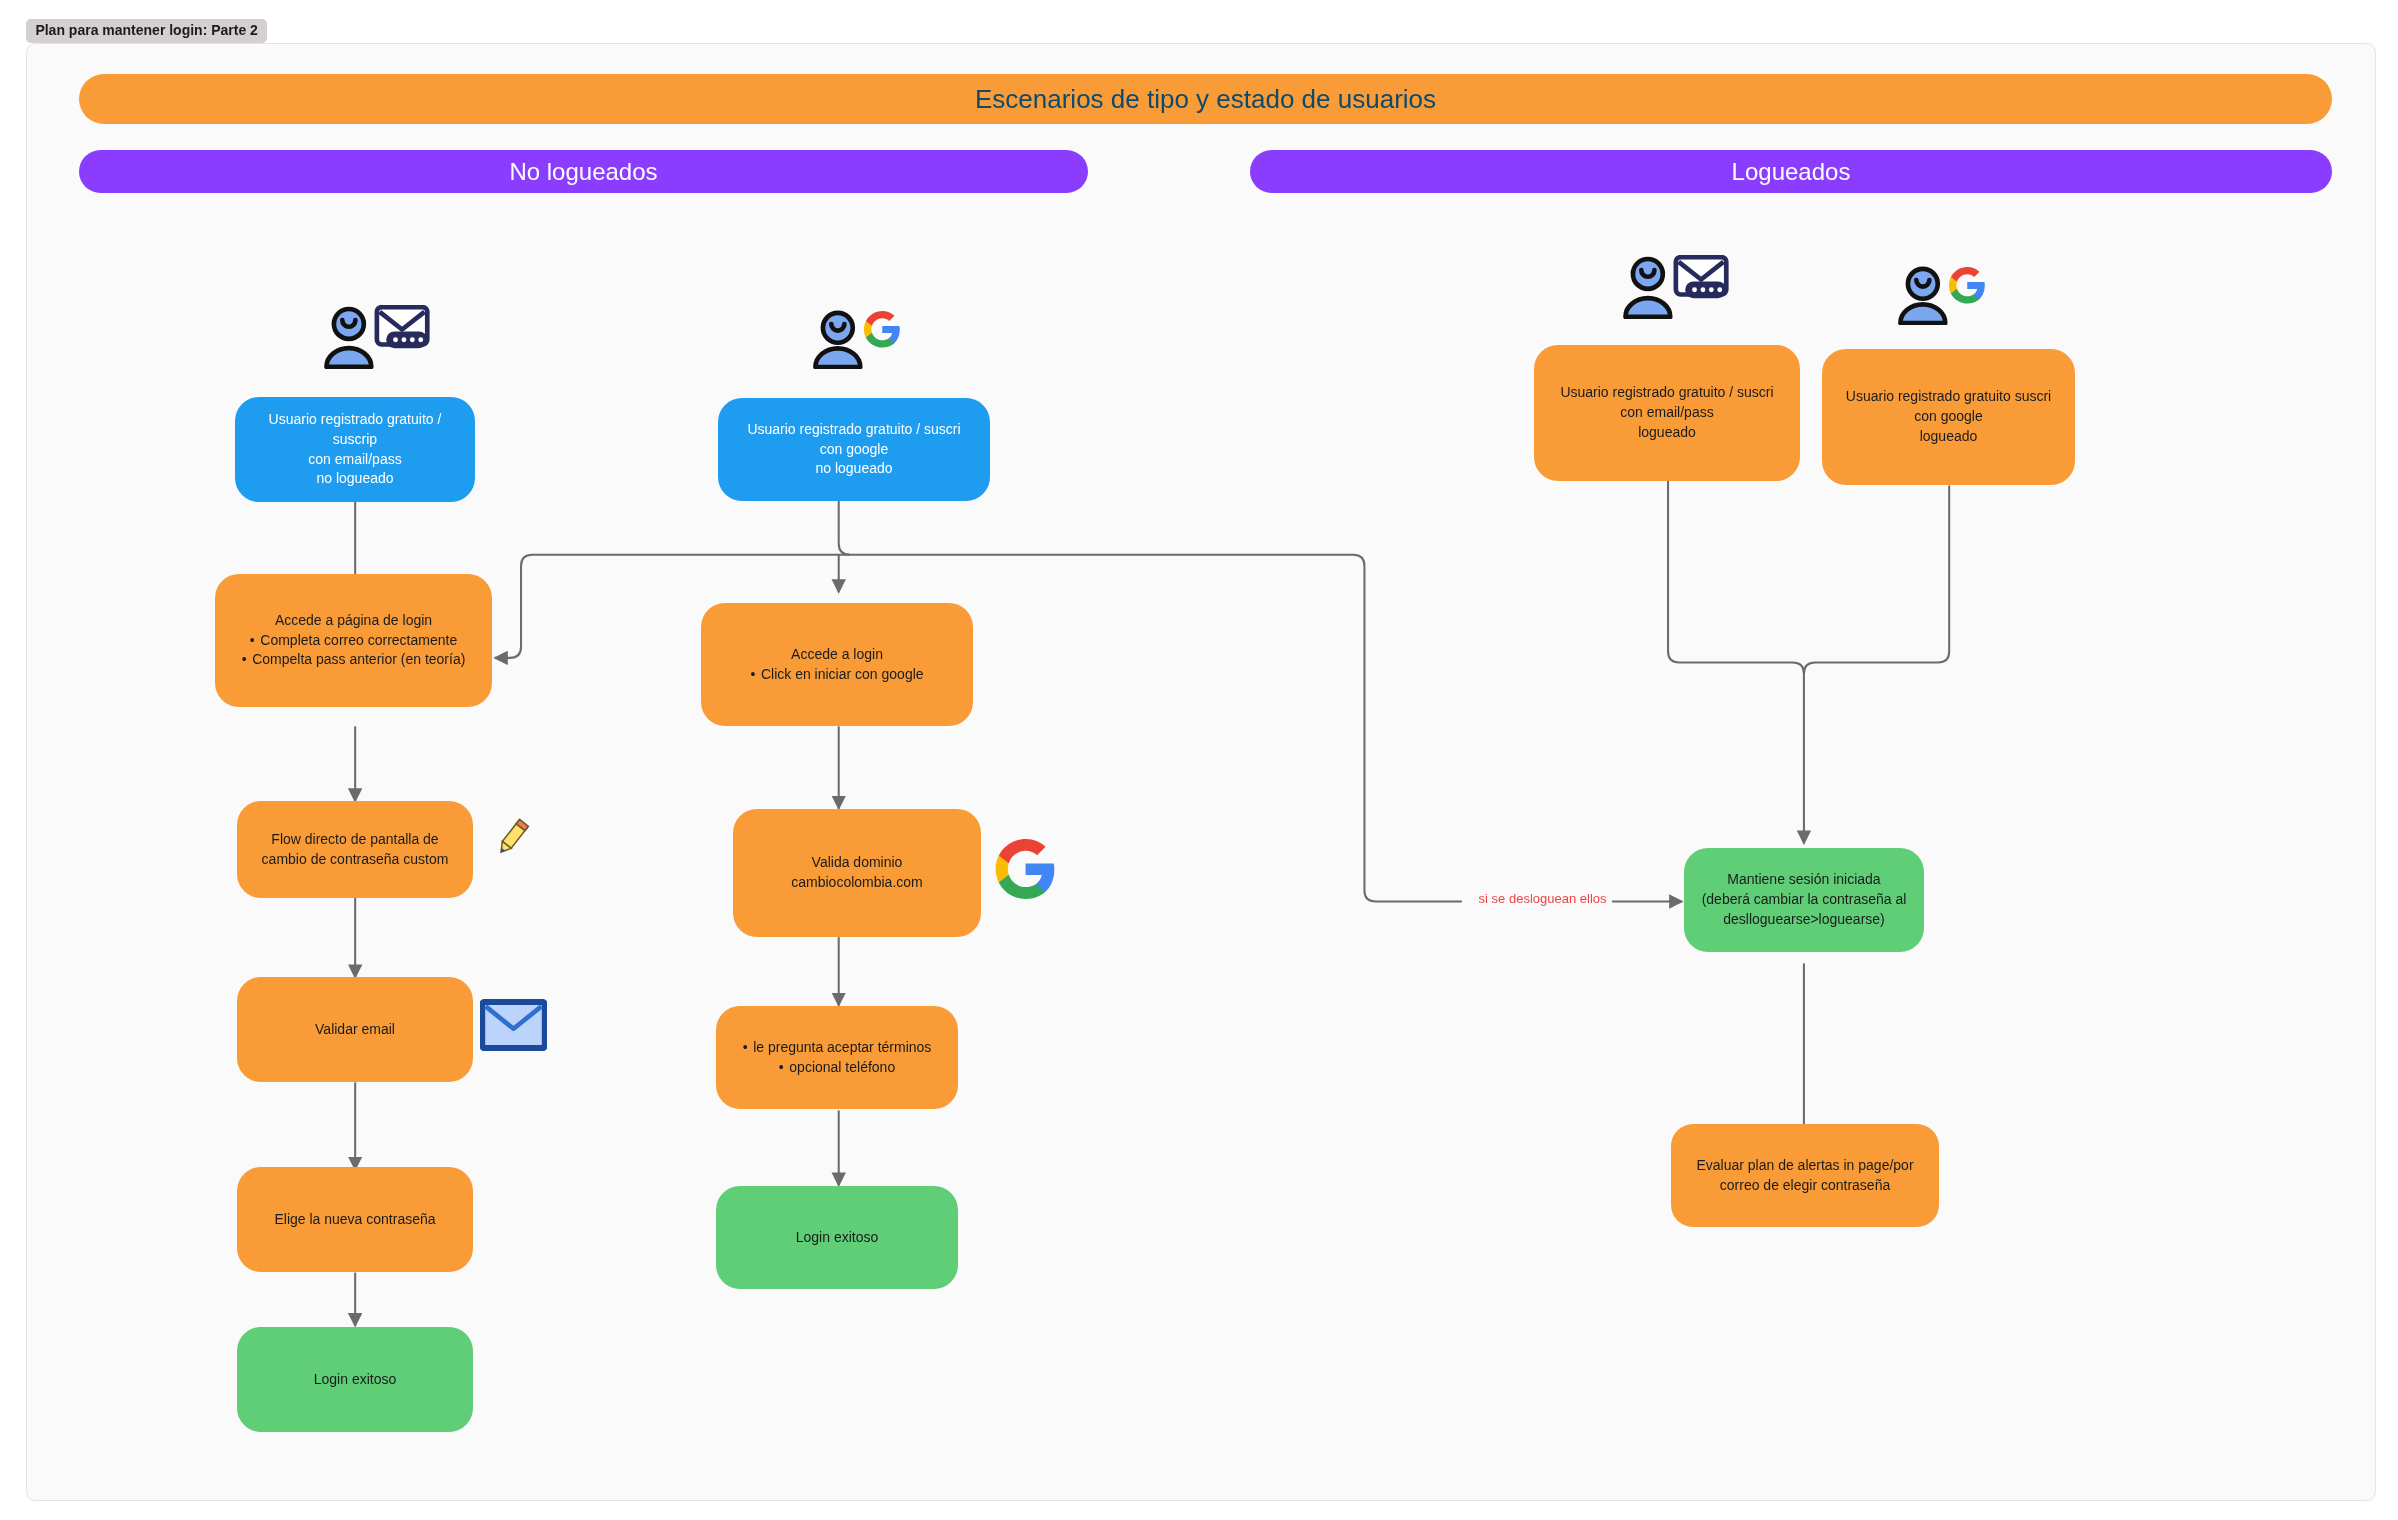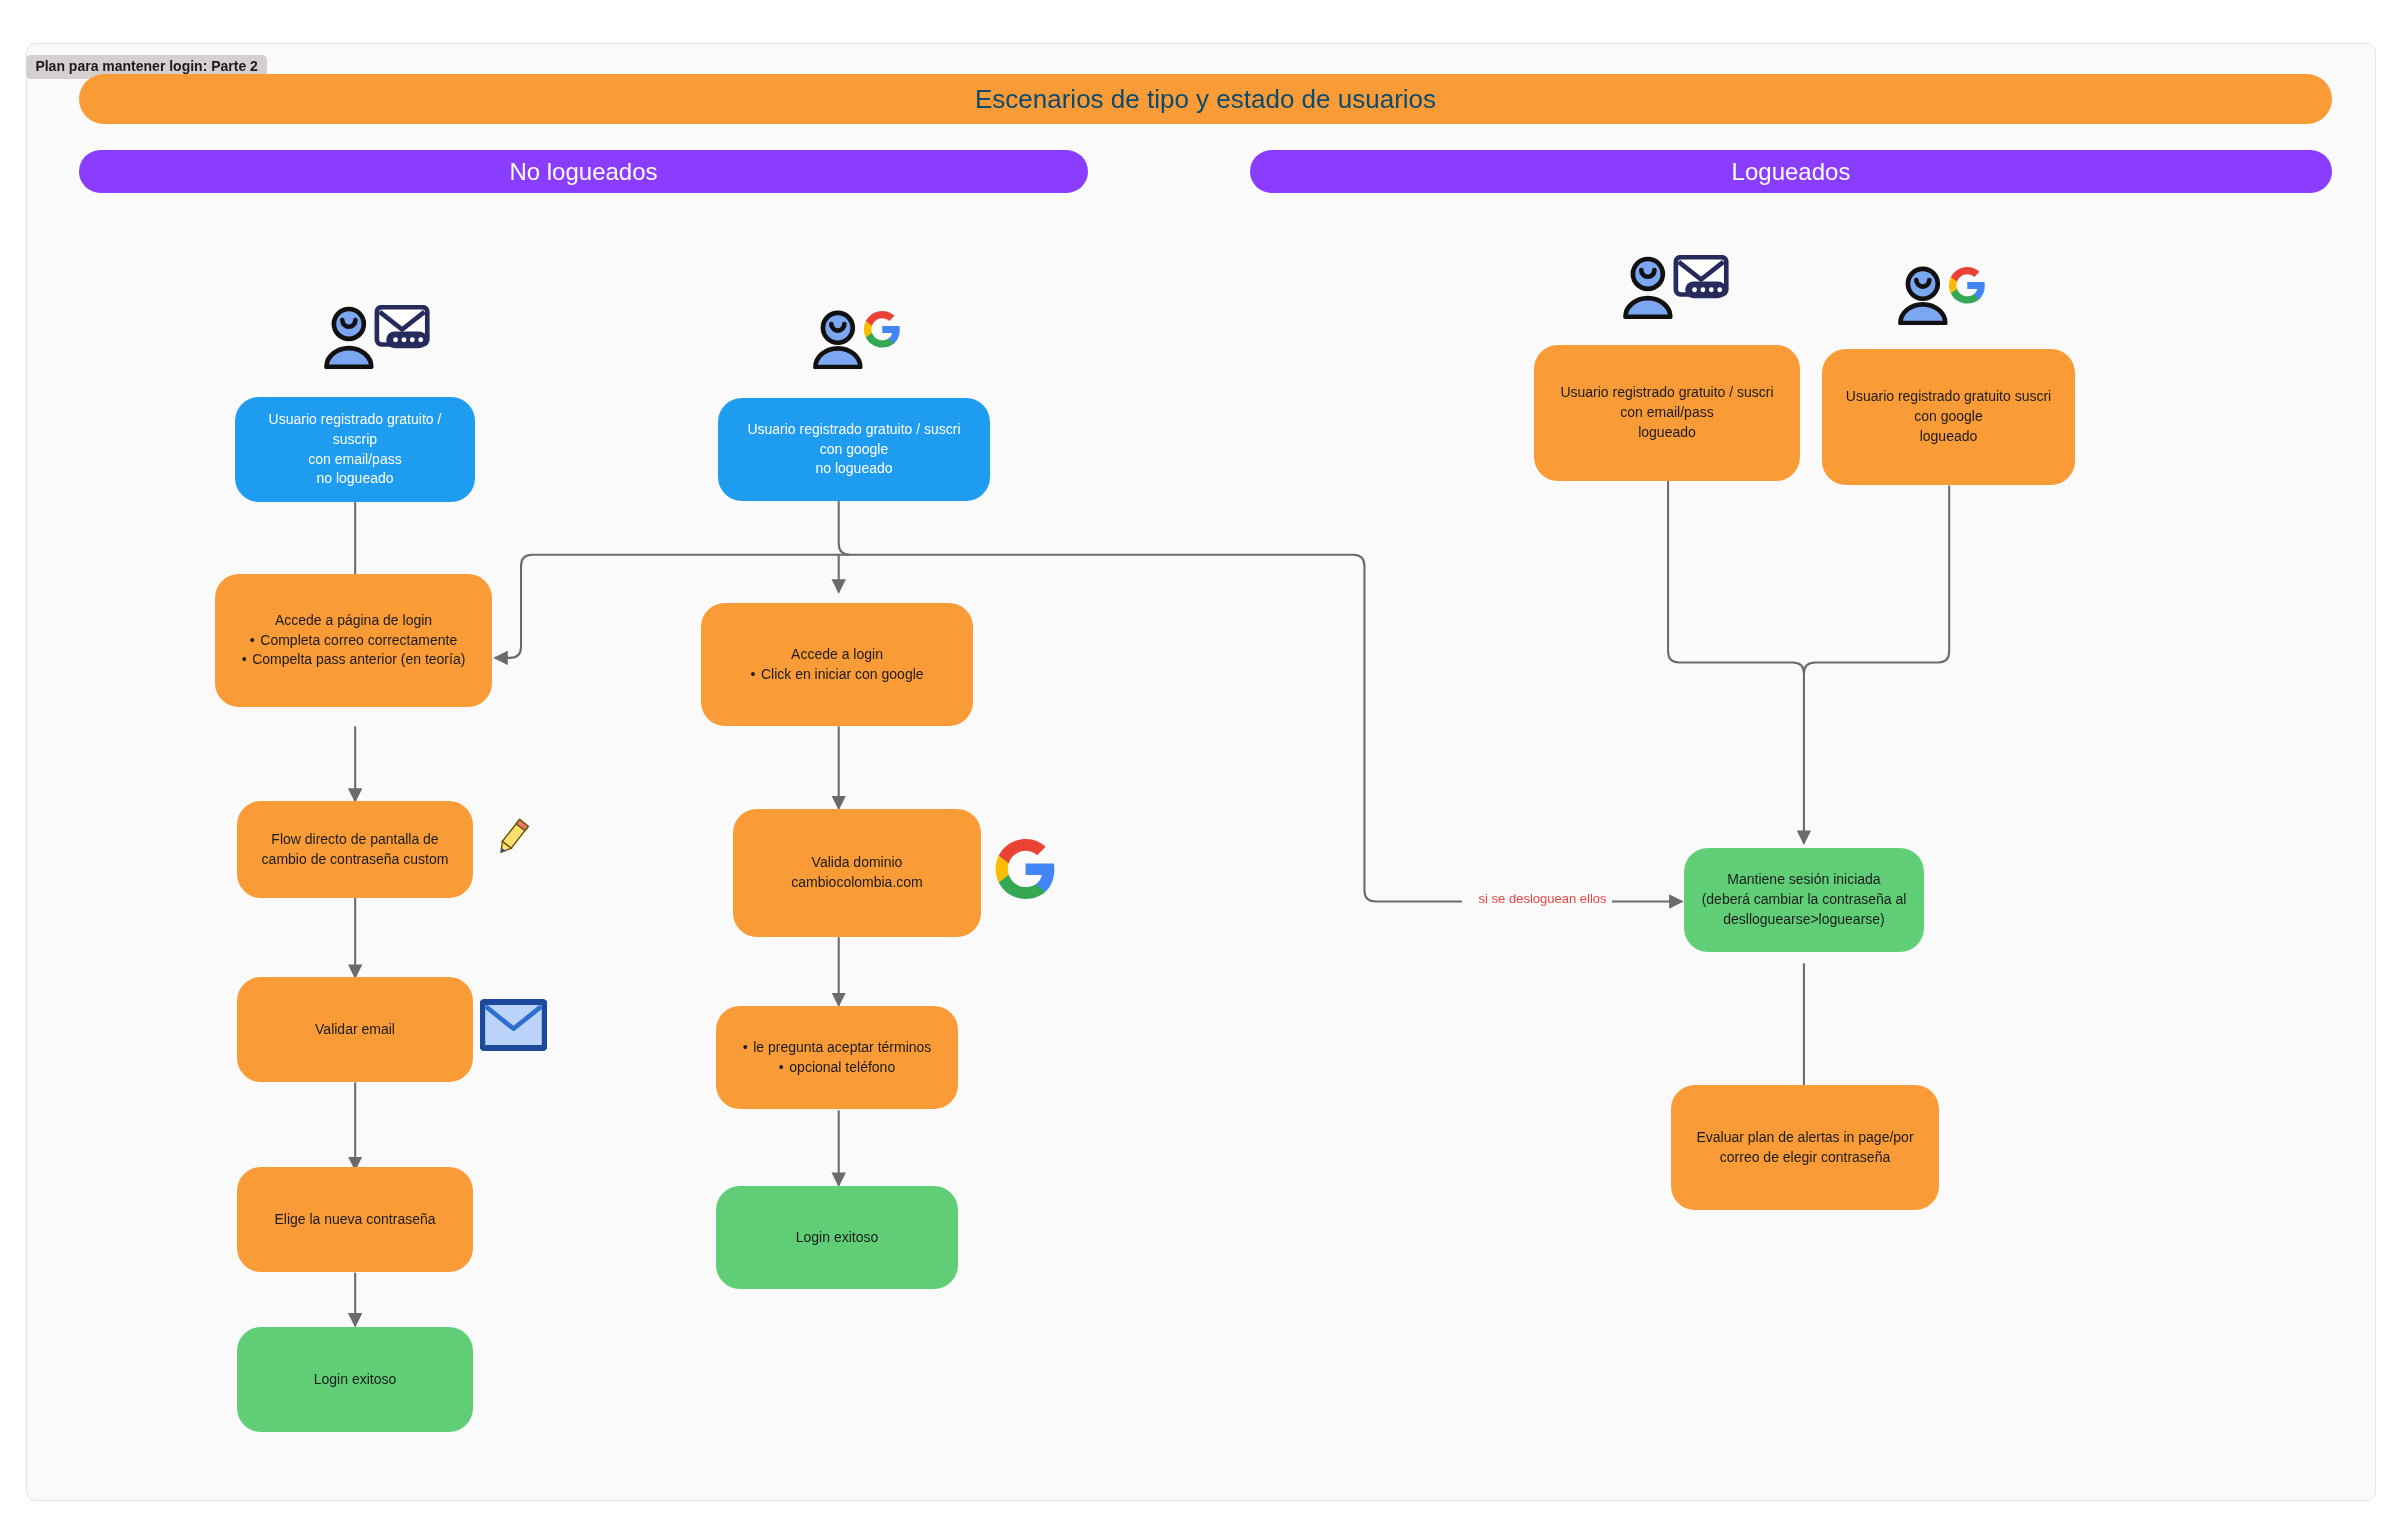--- a/index.html
+++ b/index.html
@@ -29,21 +29,20 @@
     position: absolute;
     left: 26px; top: 19px;
     background: #d6cfcf;
     color: #1b1b1b;
     font-size: 14px;
     font-weight: bold;
     padding: 3.7px 9.4px 4.7px 9.4px;
     border-radius: 4.7px;
     white-space: nowrap;
     line-height: 1.1;
-    margin-top: 36px;
   }
   
   .banner {
     position: absolute;
     display: flex;
     align-items: center;
     justify-content: center;
     border-radius: 26px;
     text-align: center;
   }
@@ -365,21 +364,21 @@
   <div class="edge-label" style="left:1473px; top:891px;">si se desloguean ellos</div>
 
   <div class="node green" style="left:1684px; top:848px; width:240px; height:104px;">
     <div class="inner">
       <div>Mantiene sesión iniciada</div>
       <div>(deberá cambiar la contraseña al</div>
       <div>deslloguearse&gt;loguearse)</div>
     </div>
   </div>
 
-  <div class="node orange" style="left:1671px; top:1085px; width:268px; height:125px;">
+  <div class="node orange" style="left:1671px; top:1124px; width:268px; height:103px;border-radius:22px;">
     <div class="inner">
       <div>Evaluar plan de alertas in page/por</div>
       <div>correo de elegir contraseña</div>
     </div>
   </div>
 
 </div>
 
 
 </body></html>

